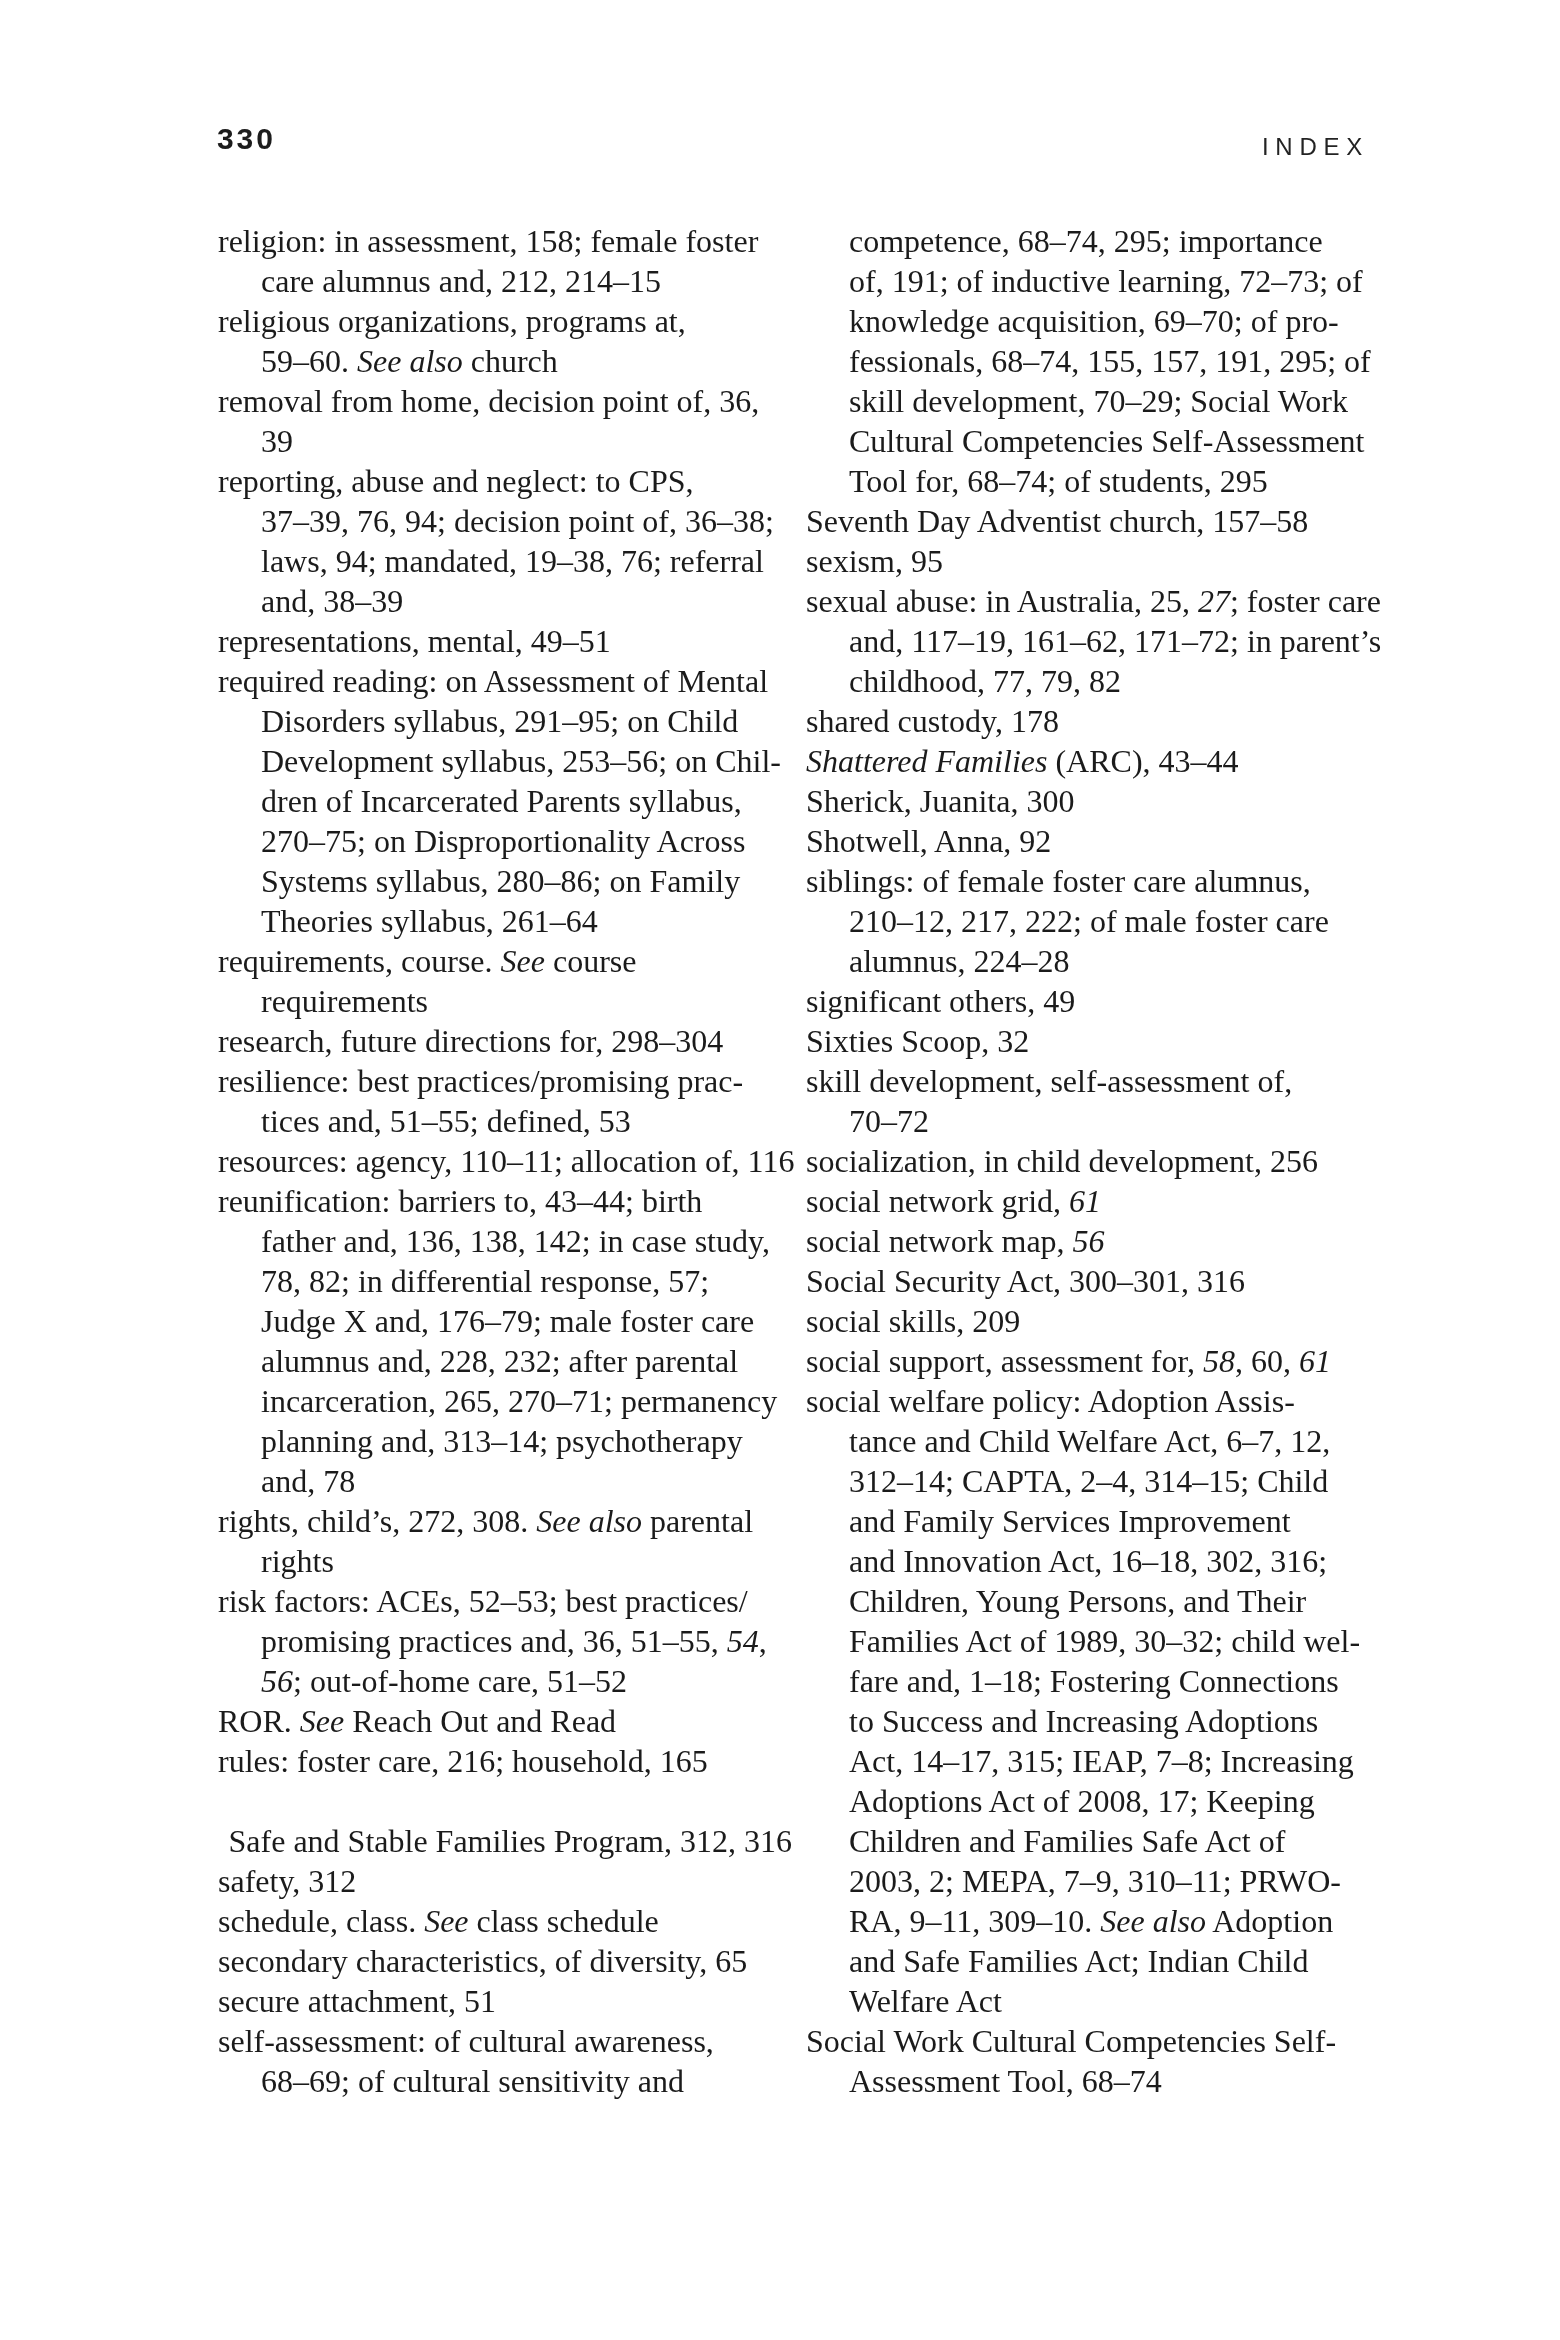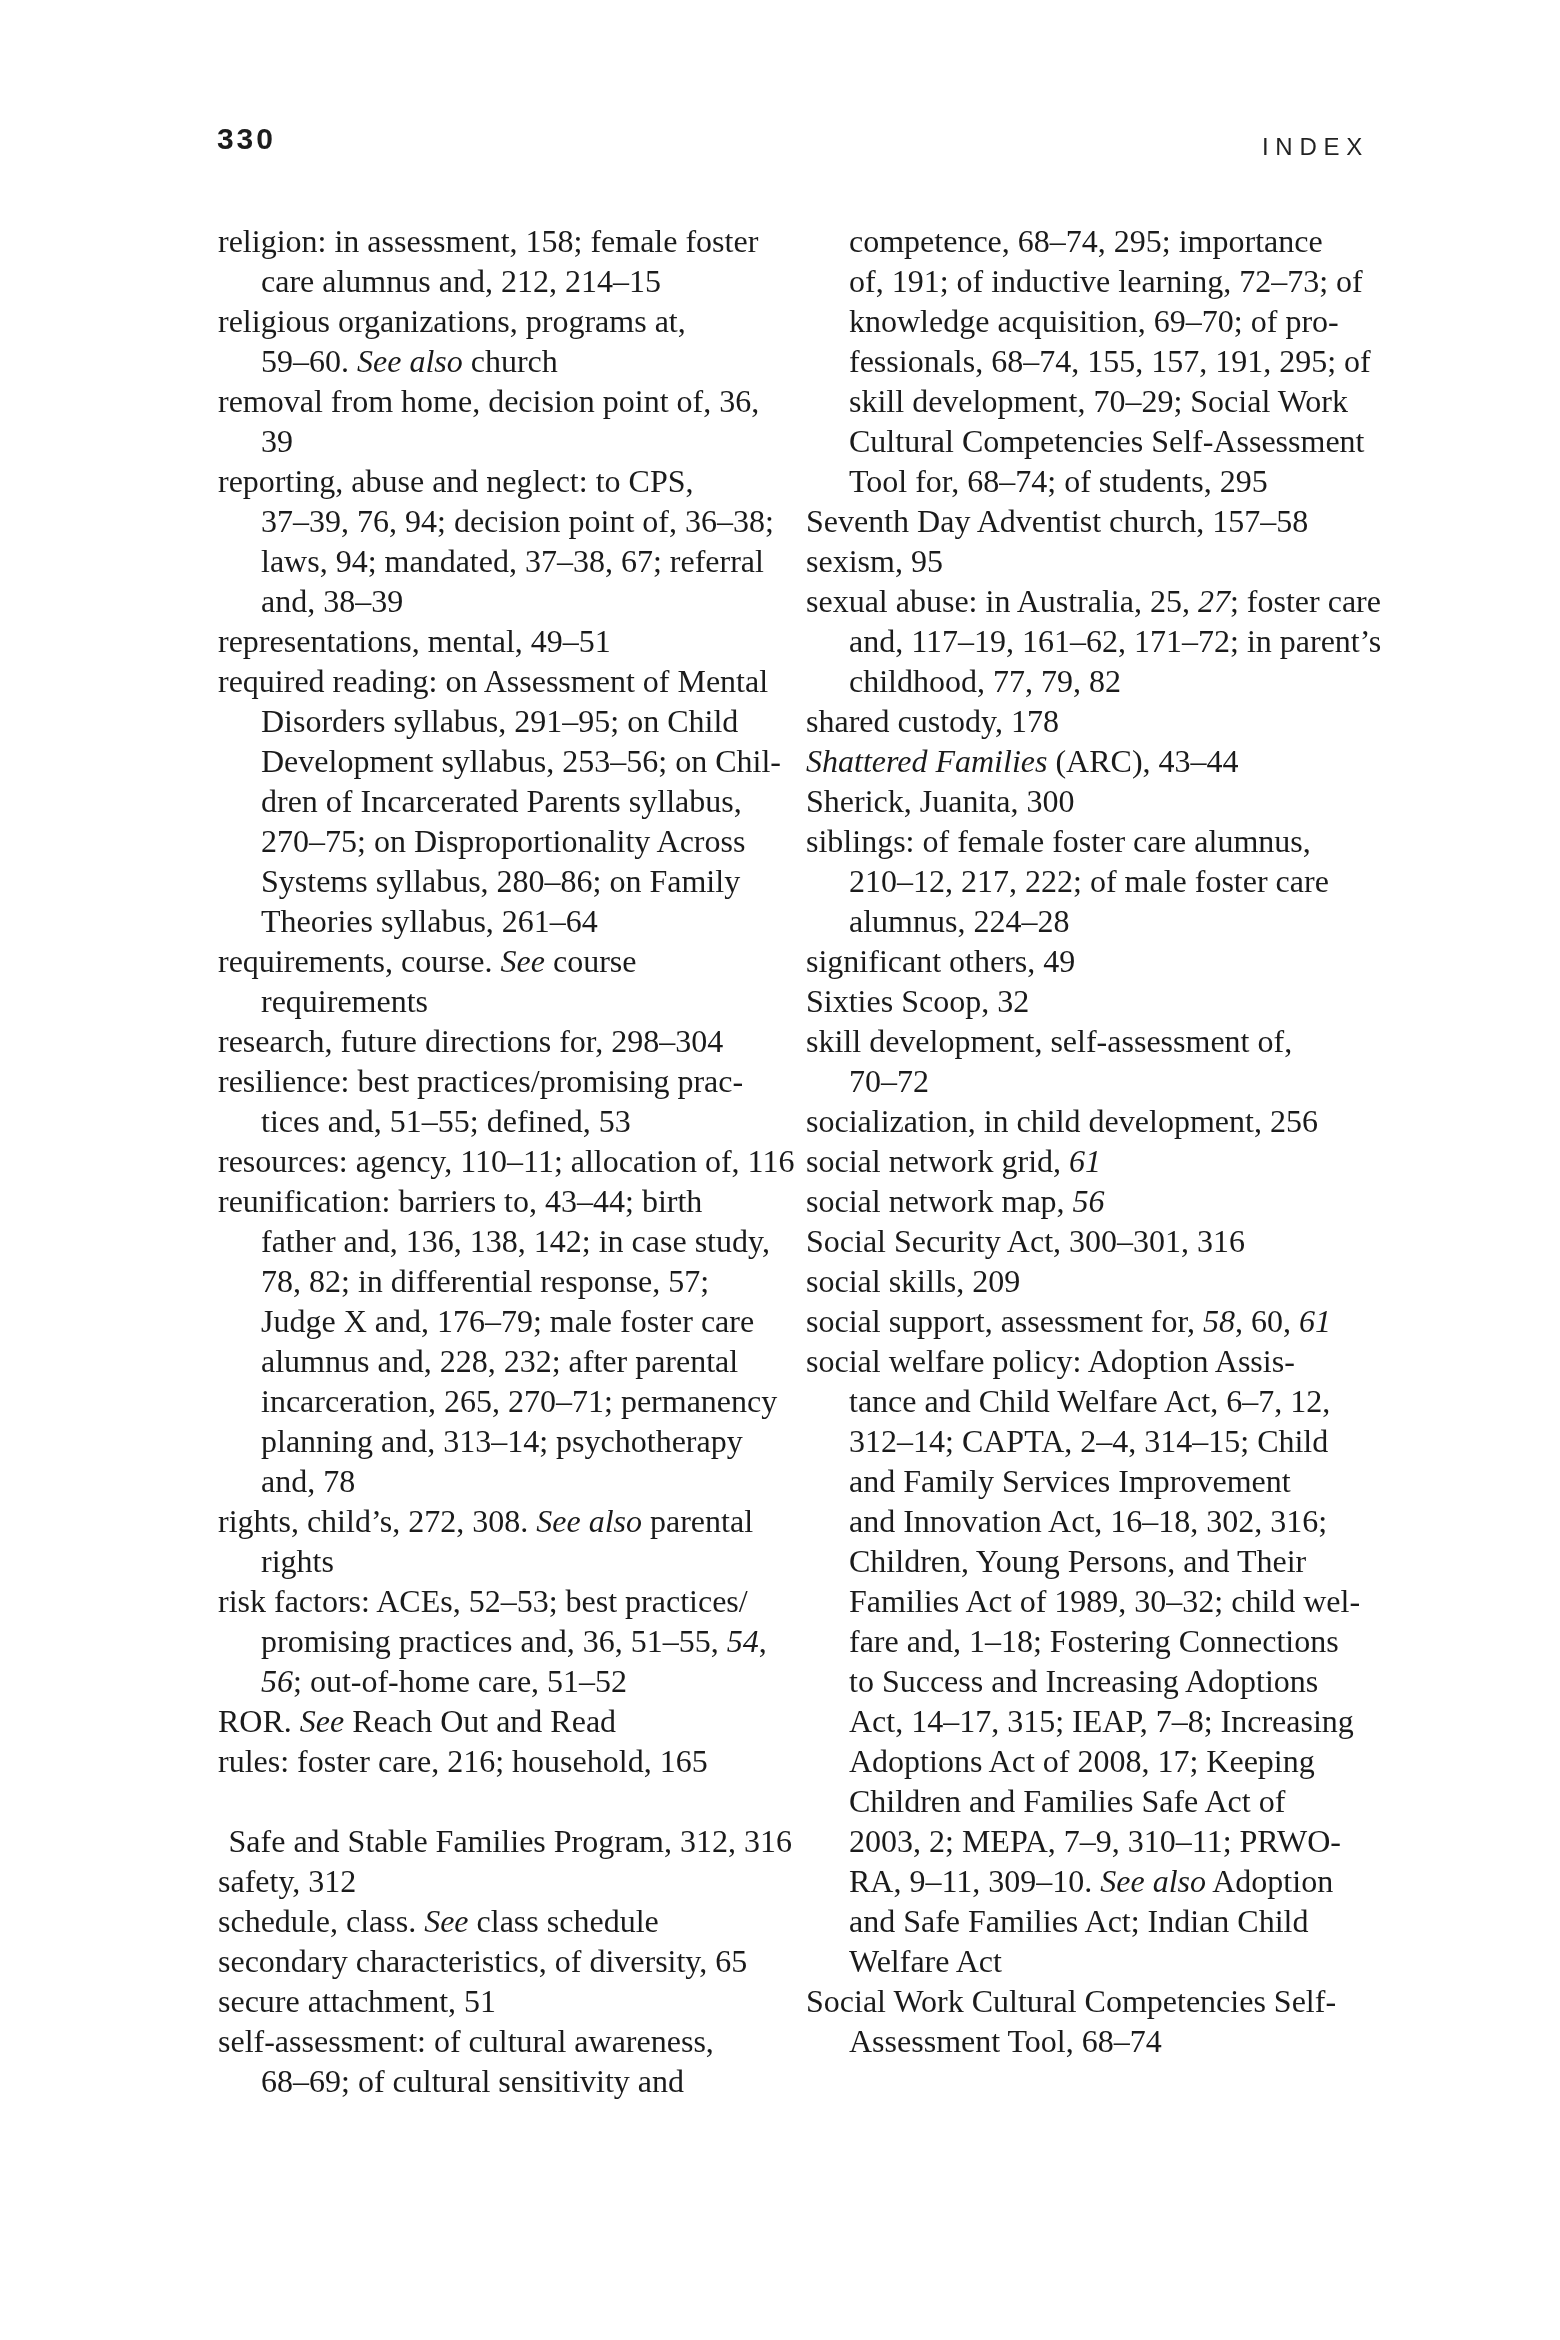--- a/index.html
+++ b/index.html
@@ -67,21 +67,21 @@
         <div class="line"><span>religious organizations, programs at,</span></div>
         <div class="line wrap"><span>59–60. </span><span class="it">See also</span><span> church</span></div>
       </div>
       <div class="entry">
         <div class="line"><span>removal from home, decision point of, 36,</span></div>
         <div class="line wrap"><span>39</span></div>
       </div>
       <div class="entry">
         <div class="line"><span>reporting, abuse and neglect: to CPS,</span></div>
         <div class="line wrap"><span>37–39, 76, 94; decision point of, 36–38;</span></div>
-        <div class="line wrap"><span>laws, 94; mandated, 37–38, 67; referral</span></div>
+        <div class="line wrap"><span>laws, 94; mandated, 19–38, 76; referral</span></div>
         <div class="line wrap"><span>and, 38–39</span></div>
       </div>
       <div class="entry">
         <div class="line"><span>representations, mental, 49–51</span></div>
       </div>
       <div class="entry">
         <div class="line"><span>required reading: on Assessment of Mental</span></div>
         <div class="line wrap"><span>Disorders syllabus, 291–95; on Child</span></div>
         <div class="line wrap"><span>Development syllabus, 253–56; on Chil-</span></div>
         <div class="line wrap"><span>dren of Incarcerated Parents syllabus,</span></div>
@@ -170,20 +170,23 @@
         <div class="line wrap"><span>childhood, 77, 79, 82</span></div>
       </div>
       <div class="entry">
         <div class="line"><span>shared custody, 178</span></div>
       </div>
       <div class="entry">
         <div class="line"><span class="it">Shattered Families</span><span> (ARC), 43–44</span></div>
       </div>
       <div class="entry">
         <div class="line"><span>Sherick, Juanita, 300</span></div>
+      </div>
+      <div class="entry">
+        <div class="line"><span>Shotwell, Anna, 92</span></div>
       </div>
       <div class="entry">
         <div class="line"><span>siblings: of female foster care alumnus,</span></div>
         <div class="line wrap"><span>210–12, 217, 222; of male foster care</span></div>
         <div class="line wrap"><span>alumnus, 224–28</span></div>
       </div>
       <div class="entry">
         <div class="line"><span>significant others, 49</span></div>
       </div>
       <div class="entry">

